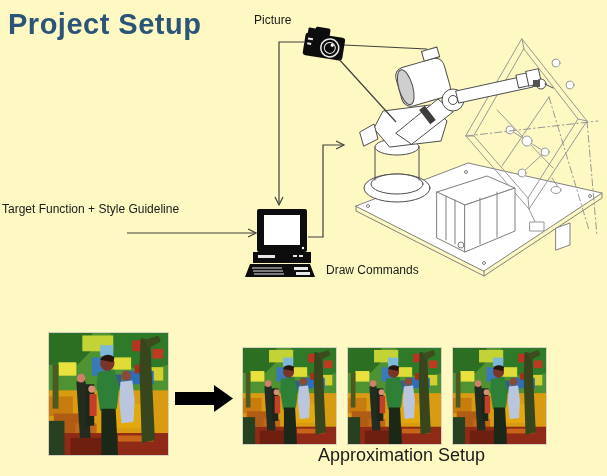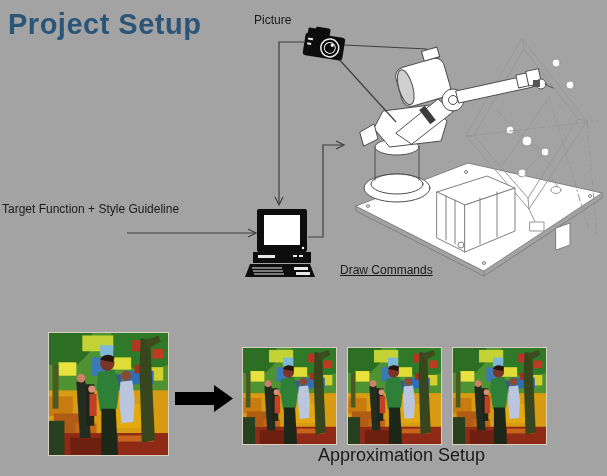--- a/index.html
+++ b/index.html
@@ -1,38 +1,38 @@
 <!DOCTYPE html>
 <html style="--title: #2b5578; --label: #1a1a1a; --connector: #3f3f3f; --icon_black: #0d0d0d;"><head>
 <meta charset="utf-8">
 <style>
   html,body{margin:0;padding:0;background:#fff;}
   .slide{
     position:relative;
     width:607px;height:476px;
-    background:#a3a3a3;
+    background:#fef9c3;
     overflow:hidden;
     font-family:"Liberation Sans", sans-serif;
     text-align:right;
   }
   .title{
     position:absolute;left:8px;top:8px;
     font-size:29px;font-weight:bold;
     color:var(--title,#2b5578);
     letter-spacing:0.5px;
   }
   .label{
     position:absolute;
     color:var(--label,#1a1a1a);
     font-size:12px;
     white-space:nowrap;
   }
   .picture-label{left:254px;top:13px;}
   .target-label{left:2px;top:202px;}
-  .drawcmd-label{left:340px;top:263px;text-decoration:underline;}
+  .drawcmd-label{left:326px;top:263px;}
   .approx-label{left:318px;top:445px;font-size:18px;}
   svg.overlay{position:absolute;left:0;top:0;}
   .connector{stroke:var(--connector,#3f3f3f);stroke-width:1.2;fill:none;}
   .painting{position:absolute;border:1px solid #d8d0c0;}
   .p1{left:48px;top:332px;width:119px;height:122px;}
   .p2{left:242px;top:347px;width:93px;height:96px;}
   .p3{left:347px;top:347px;width:93px;height:96px;}
   .p4{left:452px;top:347px;width:93px;height:96px;}
 </style>
 </head>

